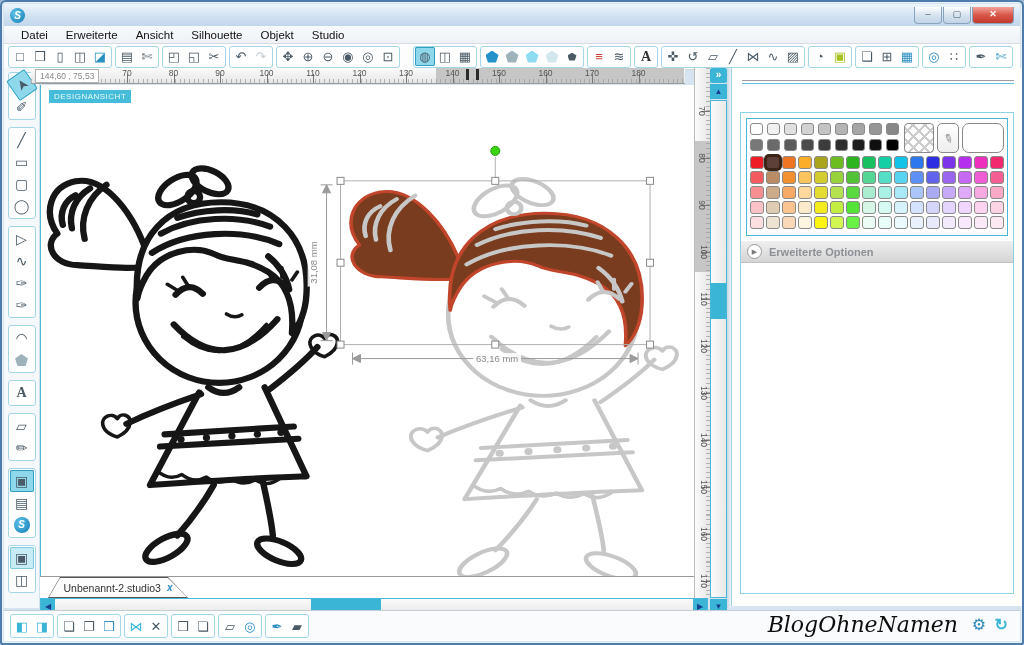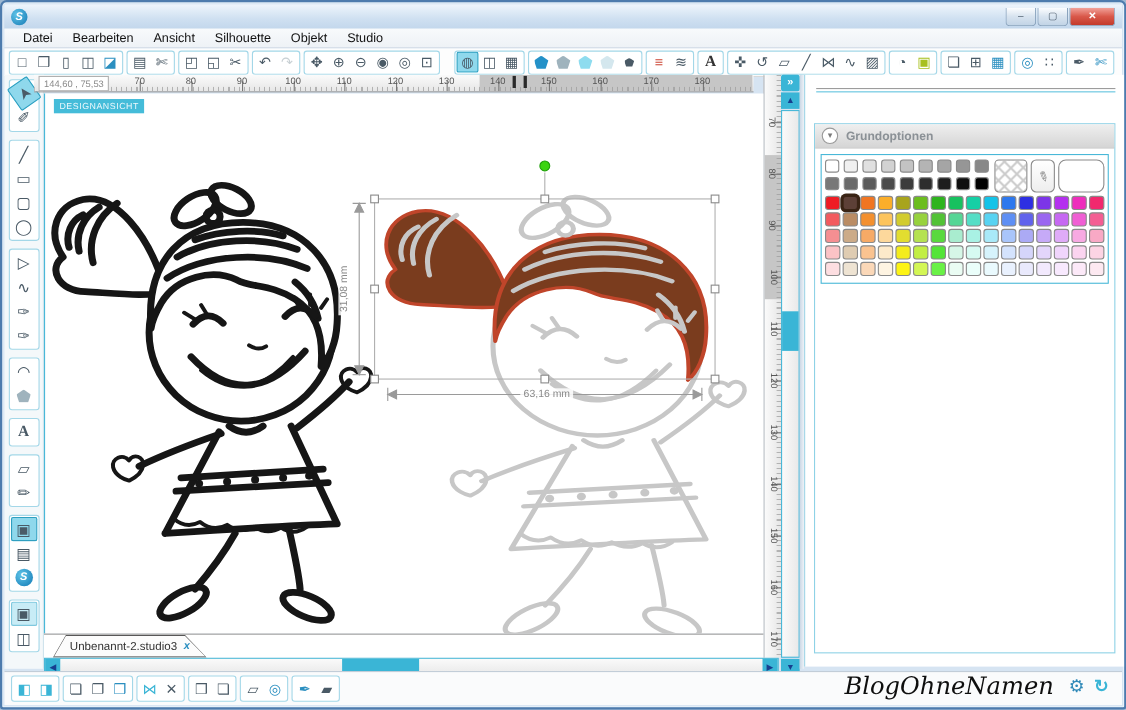--- a/index.html
+++ b/index.html
@@ -168,21 +168,21 @@
     <span class="app-logo">S</span>
     <span class="win-btns" id="win-btns">
           <span class="win-btn">–</span>
           <span class="win-btn">▢</span>
           <span class="win-btn close">✕</span>
         </span>
   </div>
 
   <div class="menubar" id="menubar">
         <span class="menu-item">Datei</span>
-        <span class="menu-item">Bearbeiten</span>
+        <span class="menu-item">Erweiterte</span>
         <span class="menu-item">Ansicht</span>
         <span class="menu-item">Silhouette</span>
         <span class="menu-item">Objekt</span>
         <span class="menu-item">Studio</span>
       </div>
 
   <div class="toolbar" id="toolbar-top">
         <div class="tb-group">
           <span class="tb-btn">□</span>
           <span class="tb-btn">❒</span>
@@ -504,24 +504,20 @@
       <span class="vthumb"></span>
     </span>
     <span class="scroll-arrow vs-down">▼</span>
   </div>
 
   <div class="divider"></div>
 
   <div class="panel">
     <div class="dbl-rule"></div>
     <div class="panel-box">
-      <div class="sec-bar">
-        <span class="sec-circle">▼</span>
-        <span class="sec-label">Grundoptionen</span>
-      </div>
       <div class="swatch-area">
         <div class="sw-toprow">
           <div class="gray-grid" id="gray-grid">
                 <span class="swatch" style="background: rgb(255, 255, 255);"></span>
                 <span class="swatch" style="background: rgb(240, 240, 240);"></span>
                 <span class="swatch" style="background: rgb(224, 224, 224);"></span>
                 <span class="swatch" style="background: rgb(210, 210, 210);"></span>
                 <span class="swatch" style="background: rgb(195, 195, 195);"></span>
                 <span class="swatch" style="background: rgb(180, 180, 180);"></span>
                 <span class="swatch" style="background: rgb(165, 165, 165);"></span>
@@ -619,20 +615,24 @@
               <span class="swatch" style="background: rgb(234, 254, 250);"></span>
               <span class="swatch" style="background: rgb(234, 250, 254);"></span>
               <span class="swatch" style="background: rgb(233, 241, 254);"></span>
               <span class="swatch" style="background: rgb(233, 233, 252);"></span>
               <span class="swatch" style="background: rgb(242, 233, 253);"></span>
               <span class="swatch" style="background: rgb(248, 233, 254);"></span>
               <span class="swatch" style="background: rgb(252, 233, 248);"></span>
               <span class="swatch" style="background: rgb(253, 233, 241);"></span>
             </div>
       </div>
+      <div class="sec-bar">
+        <span class="sec-circle">▶</span>
+        <span class="sec-label">Erweiterte Optionen</span>
+      </div>
       <div class="adv-space"></div>
     </div>
   </div>
 
   <div class="footer">
     <span id="toolbar-bottom" style="display:inline-flex;">
           <div class="tb-group">
             <span class="tb-btn is-cyan">◧</span>
             <span class="tb-btn is-cyan">◨</span>
           </div>

